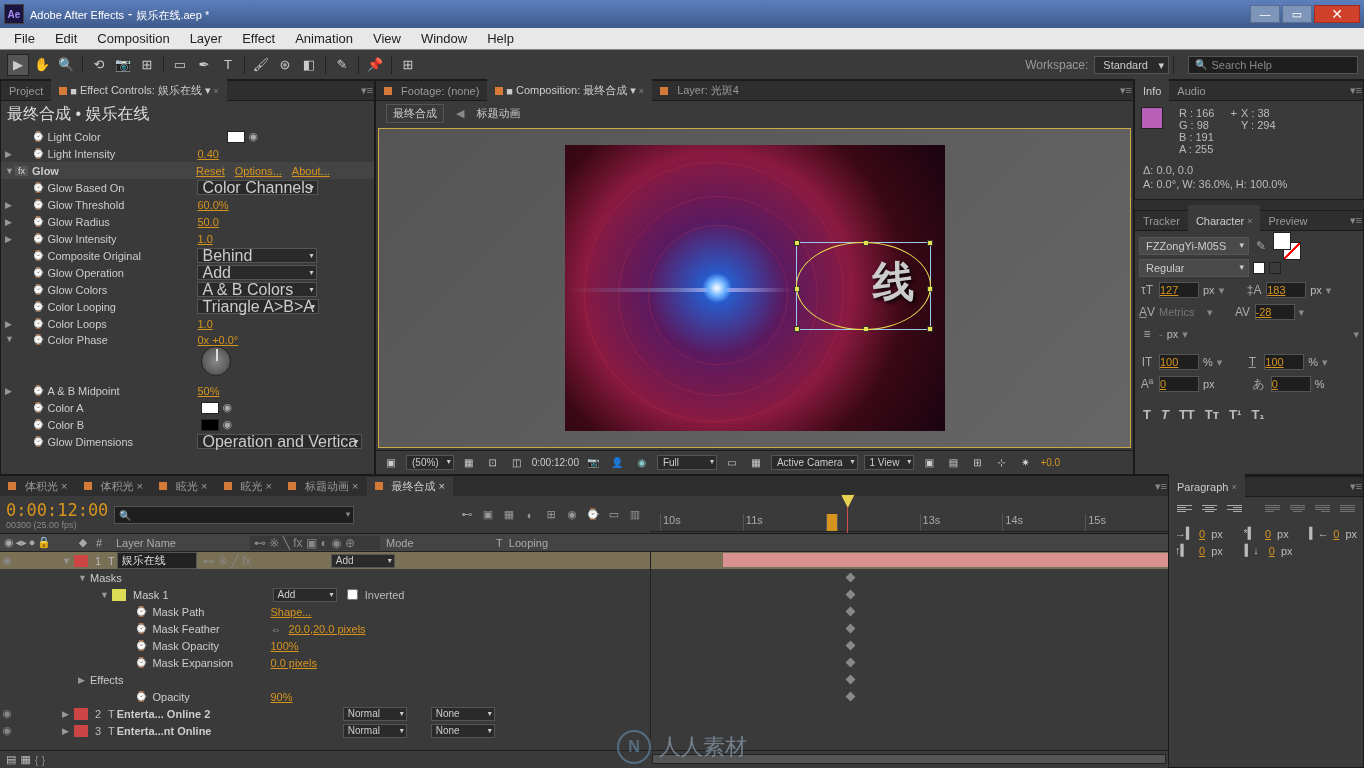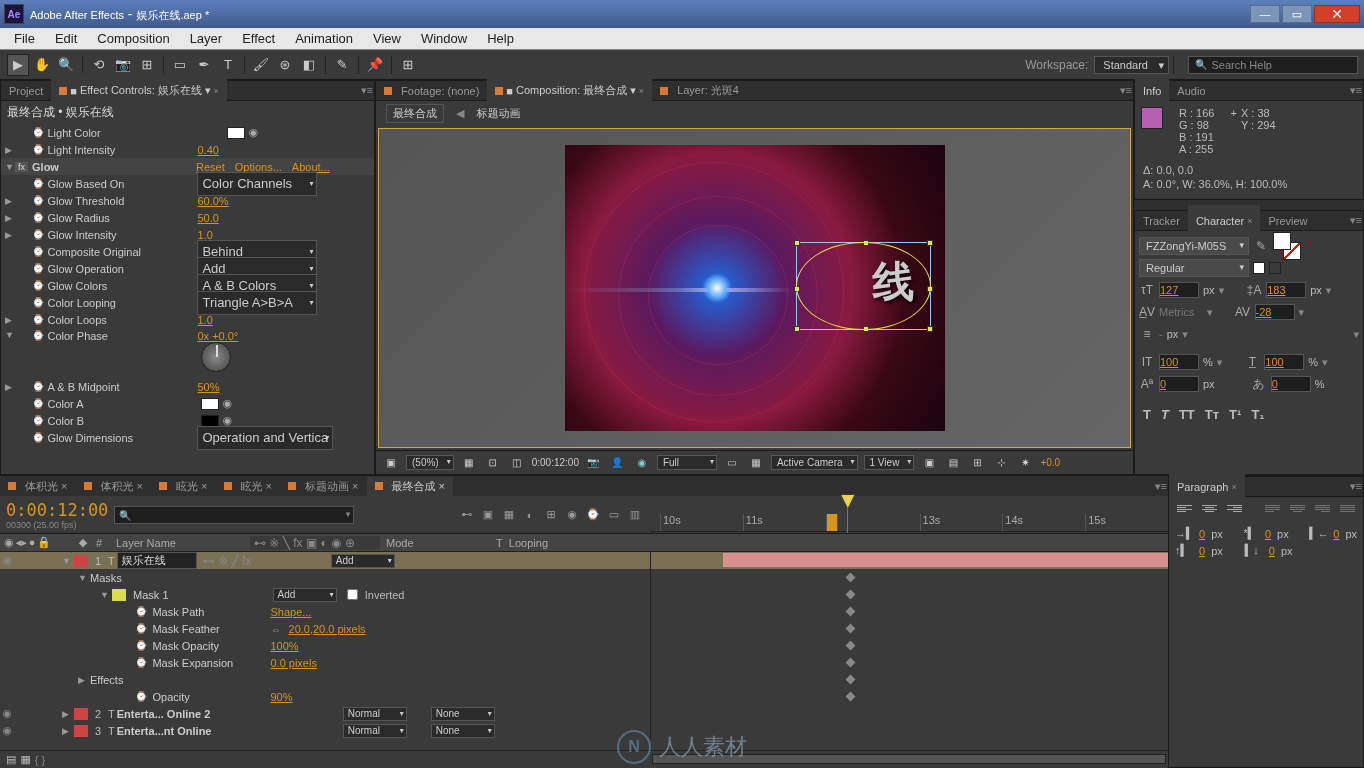--- a/index.html
+++ b/index.html
@@ -33,29 +33,29 @@
 .panel { background: #3a3a3a; border: 1px solid #1a1a1a; display: flex; flex-direction: column; }
 .tabs { display: flex; background: #2e2e2e; height: 20px; align-items: center; border-bottom: 1px solid #1a1a1a; }
 .tab { padding: 10px 8px; color: #999; display: flex; align-items: center; gap: 3px; font-size: 11px; }
 .tab.active { background: #3a3a3a; color: #ccc; }
 .tab .x { color: #888; font-size: 9px; }
 .dot-orange { width: 8px; height: 8px; background: #d67a3a; display: inline-block; }
 .menu-icon { width: 14px; color: #888; text-align: center; }
 
 
 .effect-panel { width: 375px; }
-.ec-header { background: #3a3a3a; padding: 3px 6px; color: #ddd; font-size: 12px; }
+.ec-header { background: #3a3a3a; padding: 3px 6px; color: #ddd; font-size: 16px; }
 .ec-body { flex: 1; overflow: auto; background: #3a3a3a; }
 .ec-row { display: flex; align-items: center; height: 17px; padding: 0 4px; }
 .tri { width: 10px; display: inline-block; color: #999; font-size: 9px; }
 .stopwatch { color: #aaa; font-size: 10px; margin: 0 3px; }
 .prop-name { color: #ccc; }
 .prop-val { color: #d6941f; }
 .prop-val.link { text-decoration: underline; cursor: pointer; }
-.ec-dropdown { background: #2a2a2a; border: 1px solid #555; padding: 0 4px; color: #ccc; min-width: 120px; height: 24px; display: flex; align-items: center; position: relative; font-size: 13px; }
+.ec-dropdown { background: #2a2a2a; border: 1px solid #555; padding: 0 4px; color: #ccc; min-width: 120px; height: 15px; display: flex; align-items: center; position: relative; font-size: 16px; }
 .ec-dropdown::after { content: "▾"; position: absolute; right: 3px; font-size: 8px; }
 .swatch { width: 18px; height: 12px; border: 1px solid #222; }
 .fx-badge { background: #555; color: #ddd; padding: 0 3px; font-size: 9px; margin-right: 4px; }
 .reset-link { color: #d6941f; text-decoration: underline; margin-right: 10px; font-size: 11px; }
 .wheel { width: 30px; height: 30px; background: radial-gradient(#888, #444); border-radius: 50%; border: 1px solid #222; position: relative; margin-left: 4px; }
 .wheel::after { content: ""; width: 2px; height: 12px; background: #ddd; position: absolute; top: 2px; left: 14px; }
 
 
 .comp-panel { flex: 1; }
 .comp-tabs { background: #2e2e2e; }

